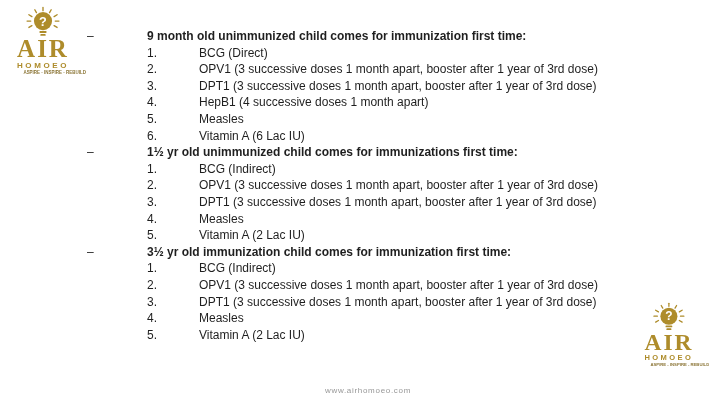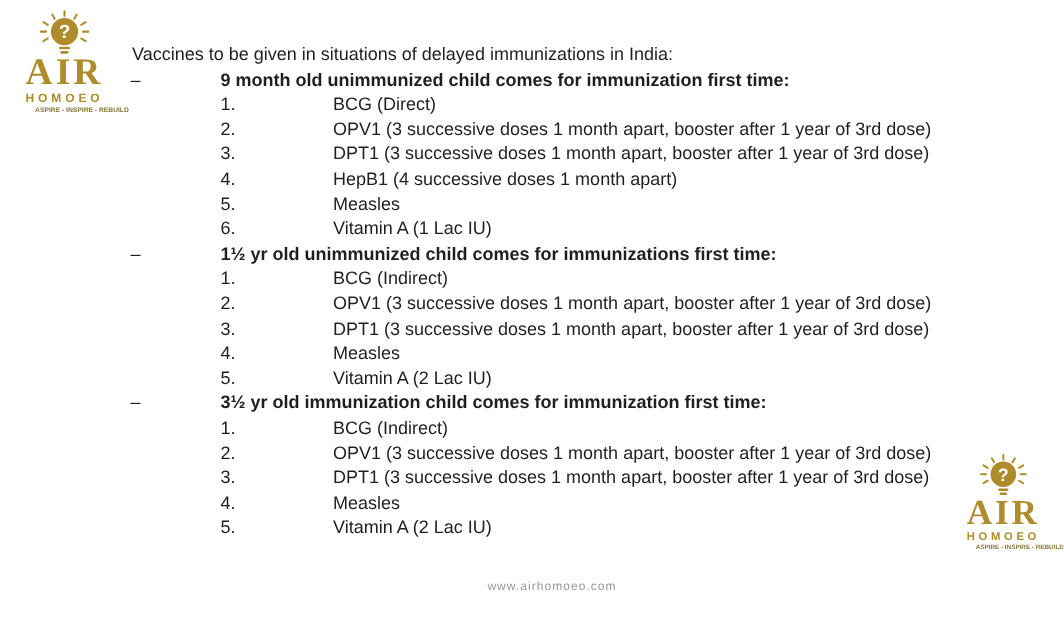--- a/index.html
+++ b/index.html
@@ -11,21 +11,21 @@
   .slide{position:absolute;inset:0;width:709px;height:413px;background:#ffffff;}
 
   
   .content{position:absolute;left:0;top:28px;right:0;color:#1f1f1f;}
   .row{position:relative;height:16.6px;line-height:16.6px;font-size:12px;white-space:nowrap;}
   .row span{position:absolute;top:0;}
   .title-txt{left:88px;}
   .dash{left:87px;}
   .heading{left:147px;font-weight:bold;}
   .num{left:147px;}
-  .txt{left:199px;margin-left:23px;}
+  .txt{left:199px;}
 
   
   .logo{position:absolute;width:70px;text-align:center;color:#AE8C2B;}
   .logo-tl{left:8px;top:6px;}
   .logo-br{left:636px;top:302px;transform:scale(0.94);transform-origin:top left;}
   .logo svg.bulb{display:block;margin:0 auto;width:40px;height:32px;}
   .logo .air{
     font-size:25px;font-weight:bold;letter-spacing:2px;line-height:21px;
     font-family:"Liberation Serif","DejaVu Serif",serif;
   }
@@ -89,23 +89,20 @@
       <text x="22" y="21" text-anchor="middle" fill="#ffffff" font-size="14" font-weight="bold" font-family="Liberation Sans, sans-serif">?</text>
       <rect x="18" y="27" width="8" height="2" rx="1" fill="#AE8C2B"></rect>
       <rect x="19" y="30.2" width="6" height="2" rx="1" fill="#AE8C2B"></rect>
     </svg>
     <div class="air">AIR</div>
     <div class="homoeo">HOMOEO</div>
     <div class="tagline">ASPIRE - INSPIRE - REBUILD</div>
   </div>
 
   <div class="content">
-    <div class="row">
-      <span class="title-txt">Vaccines to be given in situations of delayed immunizations in India:</span>
-    </div>
 
   <div class="row">
         <span class="dash">–</span>
         <span class="heading">9 month old unimmunized child comes for immunization first time:</span>
       </div>
       <div class="row">
         <span class="num">1.</span>
         <span class="txt">BCG (Direct)</span>
       </div>
       <div class="row">
@@ -119,21 +116,21 @@
       <div class="row">
         <span class="num">4.</span>
         <span class="txt">HepB1 (4 successive doses 1 month apart)</span>
       </div>
       <div class="row">
         <span class="num">5.</span>
         <span class="txt">Measles</span>
       </div>
       <div class="row">
         <span class="num">6.</span>
-        <span class="txt">Vitamin A (1 Lac IU)</span>
+        <span class="txt">Vitamin A (6 Lac IU)</span>
       </div>
       <div class="row">
         <span class="dash">–</span>
         <span class="heading">1½ yr old unimmunized child comes for immunizations first time:</span>
       </div>
       <div class="row">
         <span class="num">1.</span>
         <span class="txt">BCG (Indirect)</span>
       </div>
       <div class="row">

